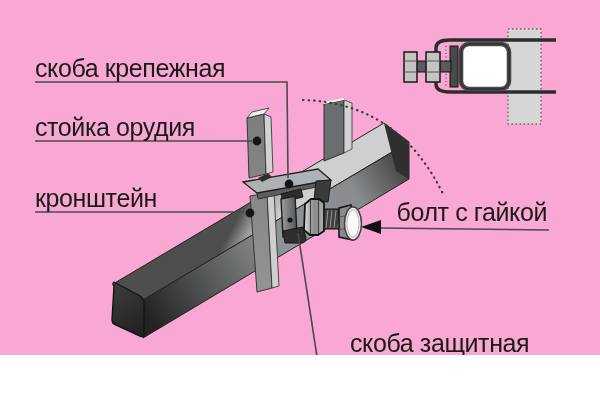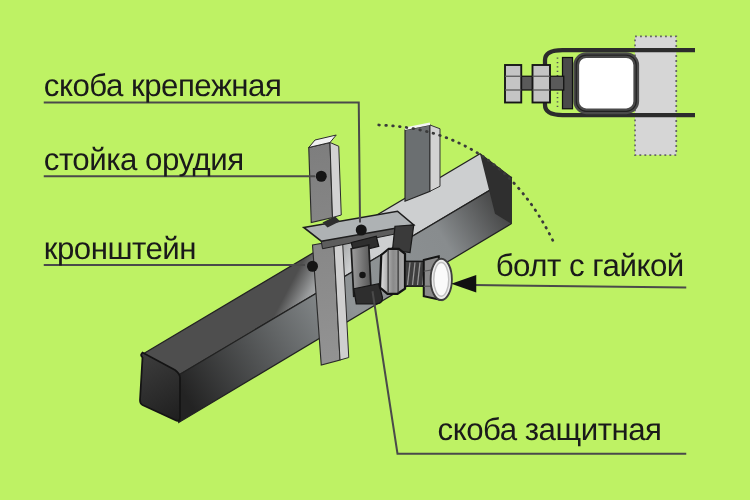--- a/index.html
+++ b/index.html
@@ -1,16 +1,16 @@
 <!DOCTYPE html>
 <html><head>
 <meta charset="utf-8">
 <style>
   html,body{margin:0;padding:0;background:#ffffff;}
-  .stage{position:relative;width:600px;height:400px;background:#bef264;overflow:hidden;
+  .stage{position:relative;width:600px;height:355px;background:#f9a8d4;overflow:hidden;
          font-family:"Liberation Sans",sans-serif;}
   svg{display:block;}
   text.lbl{font-family:"Liberation Sans",sans-serif;font-size:25px;fill:#1a1a1a;
            letter-spacing:-0.4px;}
 </style>
 </head>
 <body>
 
 <div class="stage">
 <svg width="600" height="400" viewBox="0 0 600 400">

